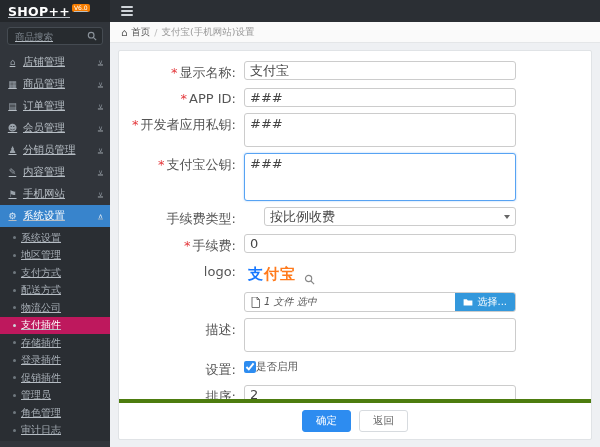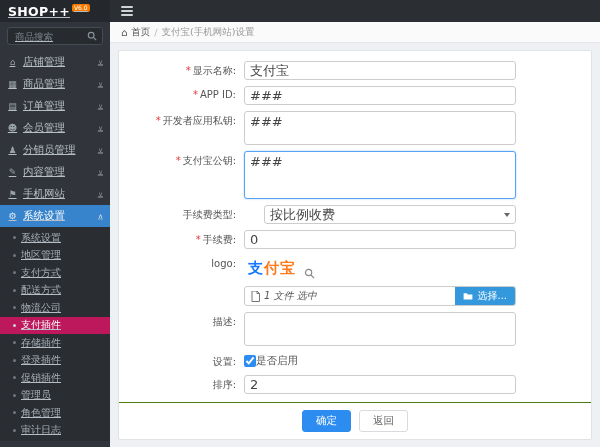--- a/index.html
+++ b/index.html
@@ -42,21 +42,21 @@
   .bc-home-icon { color:#555; font-size:10px; }
   .bc-link { color:#555; text-decoration:none; cursor:pointer; }
   .bc-sep { color:#bbb; }
   .bc-current { color:#999; }
   .content { flex:1; padding:7px 8px; overflow:hidden; }
   .card { background:#fff; border:1px solid #e0e3e6; border-radius:2px; height:100%; display:flex; flex-direction:column; }
 
   
   .form { flex:1; padding-top:10px; overflow:hidden; }
   .frow { display:flex; margin-bottom:6px; align-items:flex-start; }
-  .flabel { width:125px; min-width:125px; text-align:right; padding-right:8px; padding-top:3px; color:#555; font-size:10px; }
+  .flabel { width:125px; min-width:125px; text-align:right; padding-right:8px; padding-top:3px; color:#555; font-size:13px; }
   .req { color:#e4393c; margin-right:2px; }
   .fctrl { width:272px; }
   .txt { width:100%; height:19px; border:1px solid #ccc; border-radius:3px; padding:0 5px; font-size:13px; color:#444; font-family:inherit; outline:none; background:#fff; }
   textarea.txt { resize:none; padding:2px 5px; display:block; }
   .ta-sm { height:34px; }
   .ta-lg { height:48px; border-color:#57a3f3; box-shadow:0 0 2px rgba(87,163,243,.55); }
   .ta-desc { height:34px; }
   .select-wrap { position:relative;margin-left:20px; }
   select.txt { appearance:none; -webkit-appearance:none; padding-right:16px; }
   .caret { position:absolute; right:6px; top:8px; width:0; height:0; border-left:3.5px solid transparent; border-right:3.5px solid transparent; border-top:4px solid #666; pointer-events:none; }
@@ -66,21 +66,21 @@
   .ali-orange { color:#ff7a1c; }
   .zoom-btn { background:none; border:0; padding:0 0 2px 0; cursor:pointer; display:flex; }
   .file-group { margin-top:5px; display:flex; align-items:center; border:1px solid #ccc; border-radius:3px; height:20px; overflow:hidden; background:#fff; }
   .file-icon { margin:0 4px 0 6px; display:flex; }
   .file-status { flex:1; font-size:10px; color:#555; white-space:nowrap; overflow:hidden;font-style:italic; }
   .choose-btn { height:100%; border:0; background:#3398dc; display:flex; align-items:center; gap:4px; color:#fff; font-size:10px; padding:0 8px; cursor:pointer; font-family:inherit; }
   .cb-wrap { display:flex; align-items:center; font-size:10.5px; color:#555; padding-top:2px; cursor:pointer; }
   .cb-wrap input { width:12px; height:12px; margin:0; accent-color:#2d8cf0; }
 
   
-  .card-footer { border-top:1px solid #4d7c0f; padding:7px 0; display:flex; justify-content:center; gap:8px; }
+  .card-footer { border-top:4px solid #4d7c0f; padding:7px 0; display:flex; justify-content:center; gap:8px; }
   .btn { font-size:10.5px; border-radius:3px; padding:3px 13px; cursor:pointer; font-family:inherit; line-height:1.3; }
   .btn-primary { background:#2d8cf0; border:1px solid #2d8cf0; color:#fff; }
   .btn-default { background:#fff; border:1px solid #d7dbdf; color:#666; }
 </style>
 </head>
 <body>
 
 <div class="app">
 
   <aside class="sidebar">

